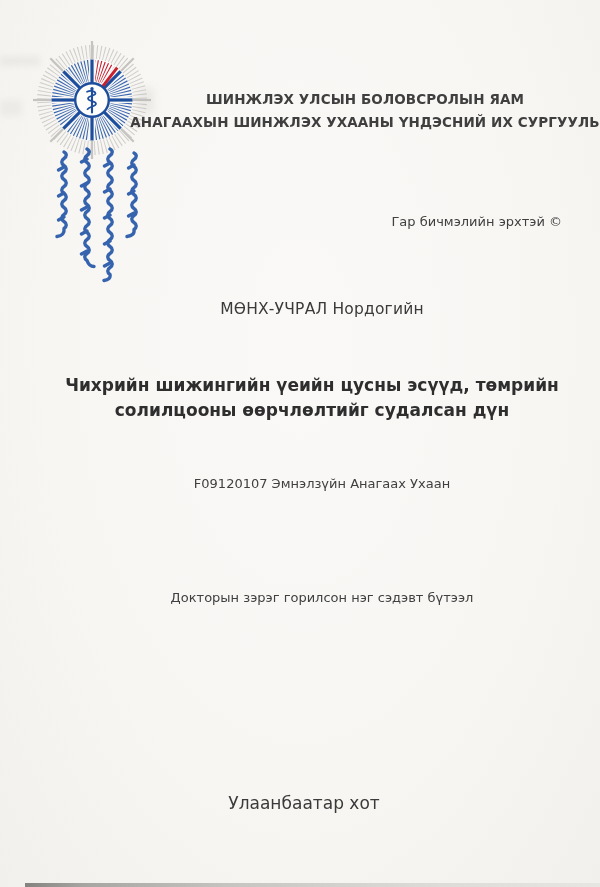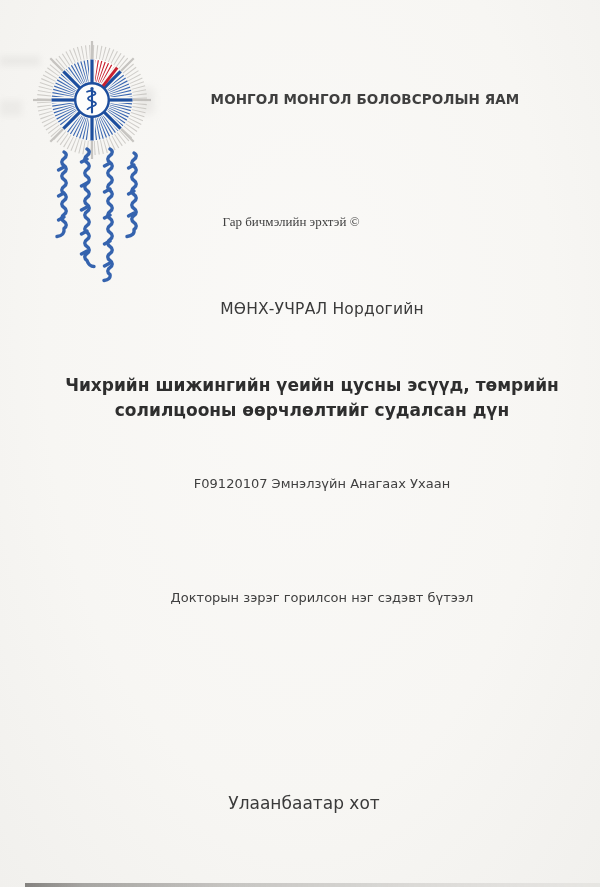--- a/index.html
+++ b/index.html
@@ -23,21 +23,21 @@
   }
   .abs{position:absolute;}
   .header{
     left:130px;top:88px;width:470px;
     text-align:center;
     font-size:13.5px;font-weight:bold;line-height:23px;
     letter-spacing:.1px;color:#3f3f3f;white-space:nowrap;
   }
   .copyright{
     left:20px;top:214px;width:542px;
-    text-align:center;font-size:13px;color:#404040;font-family:Liberation Serif, serif;
+    text-align:right;font-size:13px;color:#404040;
   }
   .author{
     left:32px;top:300px;width:580px;
     text-align:center;font-size:15.5px;color:#3a3a3a;
     letter-spacing:.2px;
   }
   .title{
     left:22px;top:373px;width:580px;
     text-align:center;font-size:17px;font-weight:bold;
     line-height:24.5px;color:var(--ink-dark);
@@ -140,21 +140,22 @@
         <path d="M29.5,16 l5.5,-3 M29.5,40 l5.5,-3 M29.5,64 l5.5,-3 M29.5,88 l5.5,-3 M29.5,108 l5.5,-3"></path>
         <path d="M58,3 c3,1.5 3,4.5 0,6.5 c-3,2 -3,5 0,7 c3,2 3,5 0,7 c-3,2 -3,5 0,7 c3,2 3,5 0,7 c-3,2 -3,5 0,7 c3,2 3,5 0,7 c-3,2 -3,5 0,7 c3,2 3,5 0,7 c-3,2 -3,5 0,7 c3,2 3,5 0,7 c-3,2 -3,5 0,7 c3,2 3,5 0,7 c-3,2 -3,5 0,7 c3,2 3,5 0,7 c-3,2 -3,5 0,7 c3,2 3,5 0,7 c-3,2 -3,5 0,7 q1,5 -6,6"></path>
         <path d="M52.5,20 l5.5,-3 M52.5,46 l5.5,-3 M52.5,72 l5.5,-3 M52.5,98 l5.5,-3 M52.5,120 l5.5,-3"></path>
         <path d="M82,7 c3,1.5 3,4.5 0,6.5 c-3,2 -3,5 0,7 c3,2 3,5 0,7 c-3,2 -3,5 0,7 c3,2 3,5 0,7 c-3,2 -3,5 0,7 c3,2 3,5 0,7 c-3,2 -3,5 0,7 c3,2 3,5 0,7 c-3,2 -3,5 0,7 c3,2 3,5 0,7 q1,6 -7,7"></path>
         <path d="M76.5,22 l5.5,-3 M76.5,48 l5.5,-3 M76.5,70 l5.5,-3"></path>
       </g>
     </svg>
   </div>
 
   <div class="abs header">
-    <div>МОНГОЛ МОНГОЛ БОЛОВСРОЛЫН ЯАМ</div>
+    <div>ШИНЖЛЭХ УЛСЫН БОЛОВСРОЛЫН ЯАМ</div>
+    <div>АНАГААХЫН ШИНЖЛЭХ УХААНЫ ҮНДЭСНИЙ ИХ СУРГУУЛЬ</div>
   </div>
 
   <div class="abs copyright">Гар бичмэлийн эрхтэй ©</div>
 
   <div class="abs author">МӨНХ-УЧРАЛ Нордогийн</div>
 
   <div class="abs title">
     <div>Чихрийн шижингийн үеийн цусны эсүүд, төмрийн</div>
     <div>солилцооны өөрчлөлтийг судалсан дүн</div>
   </div>

